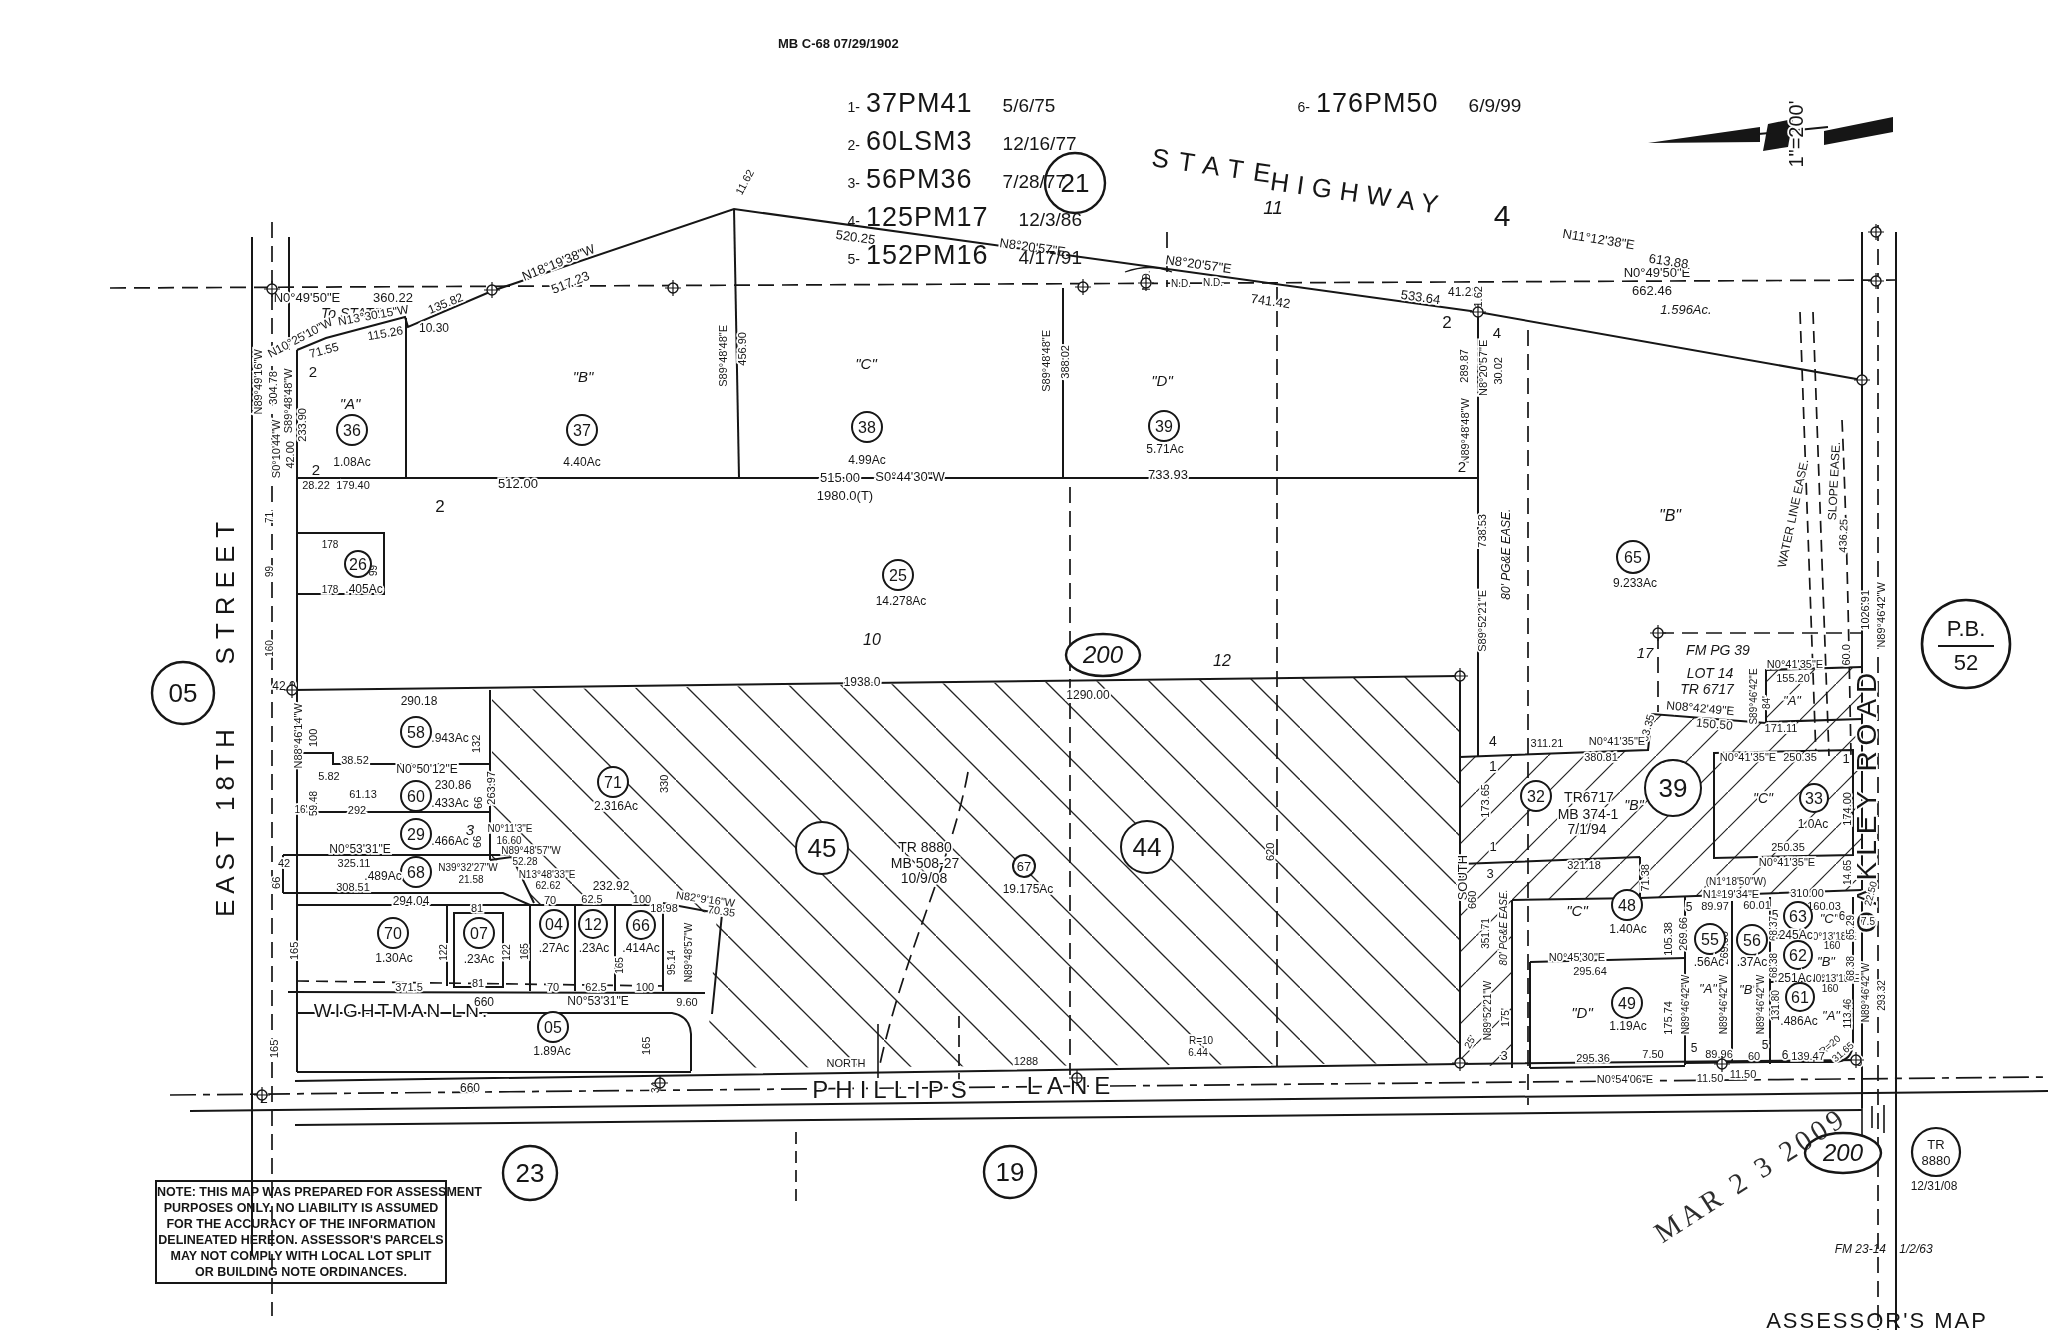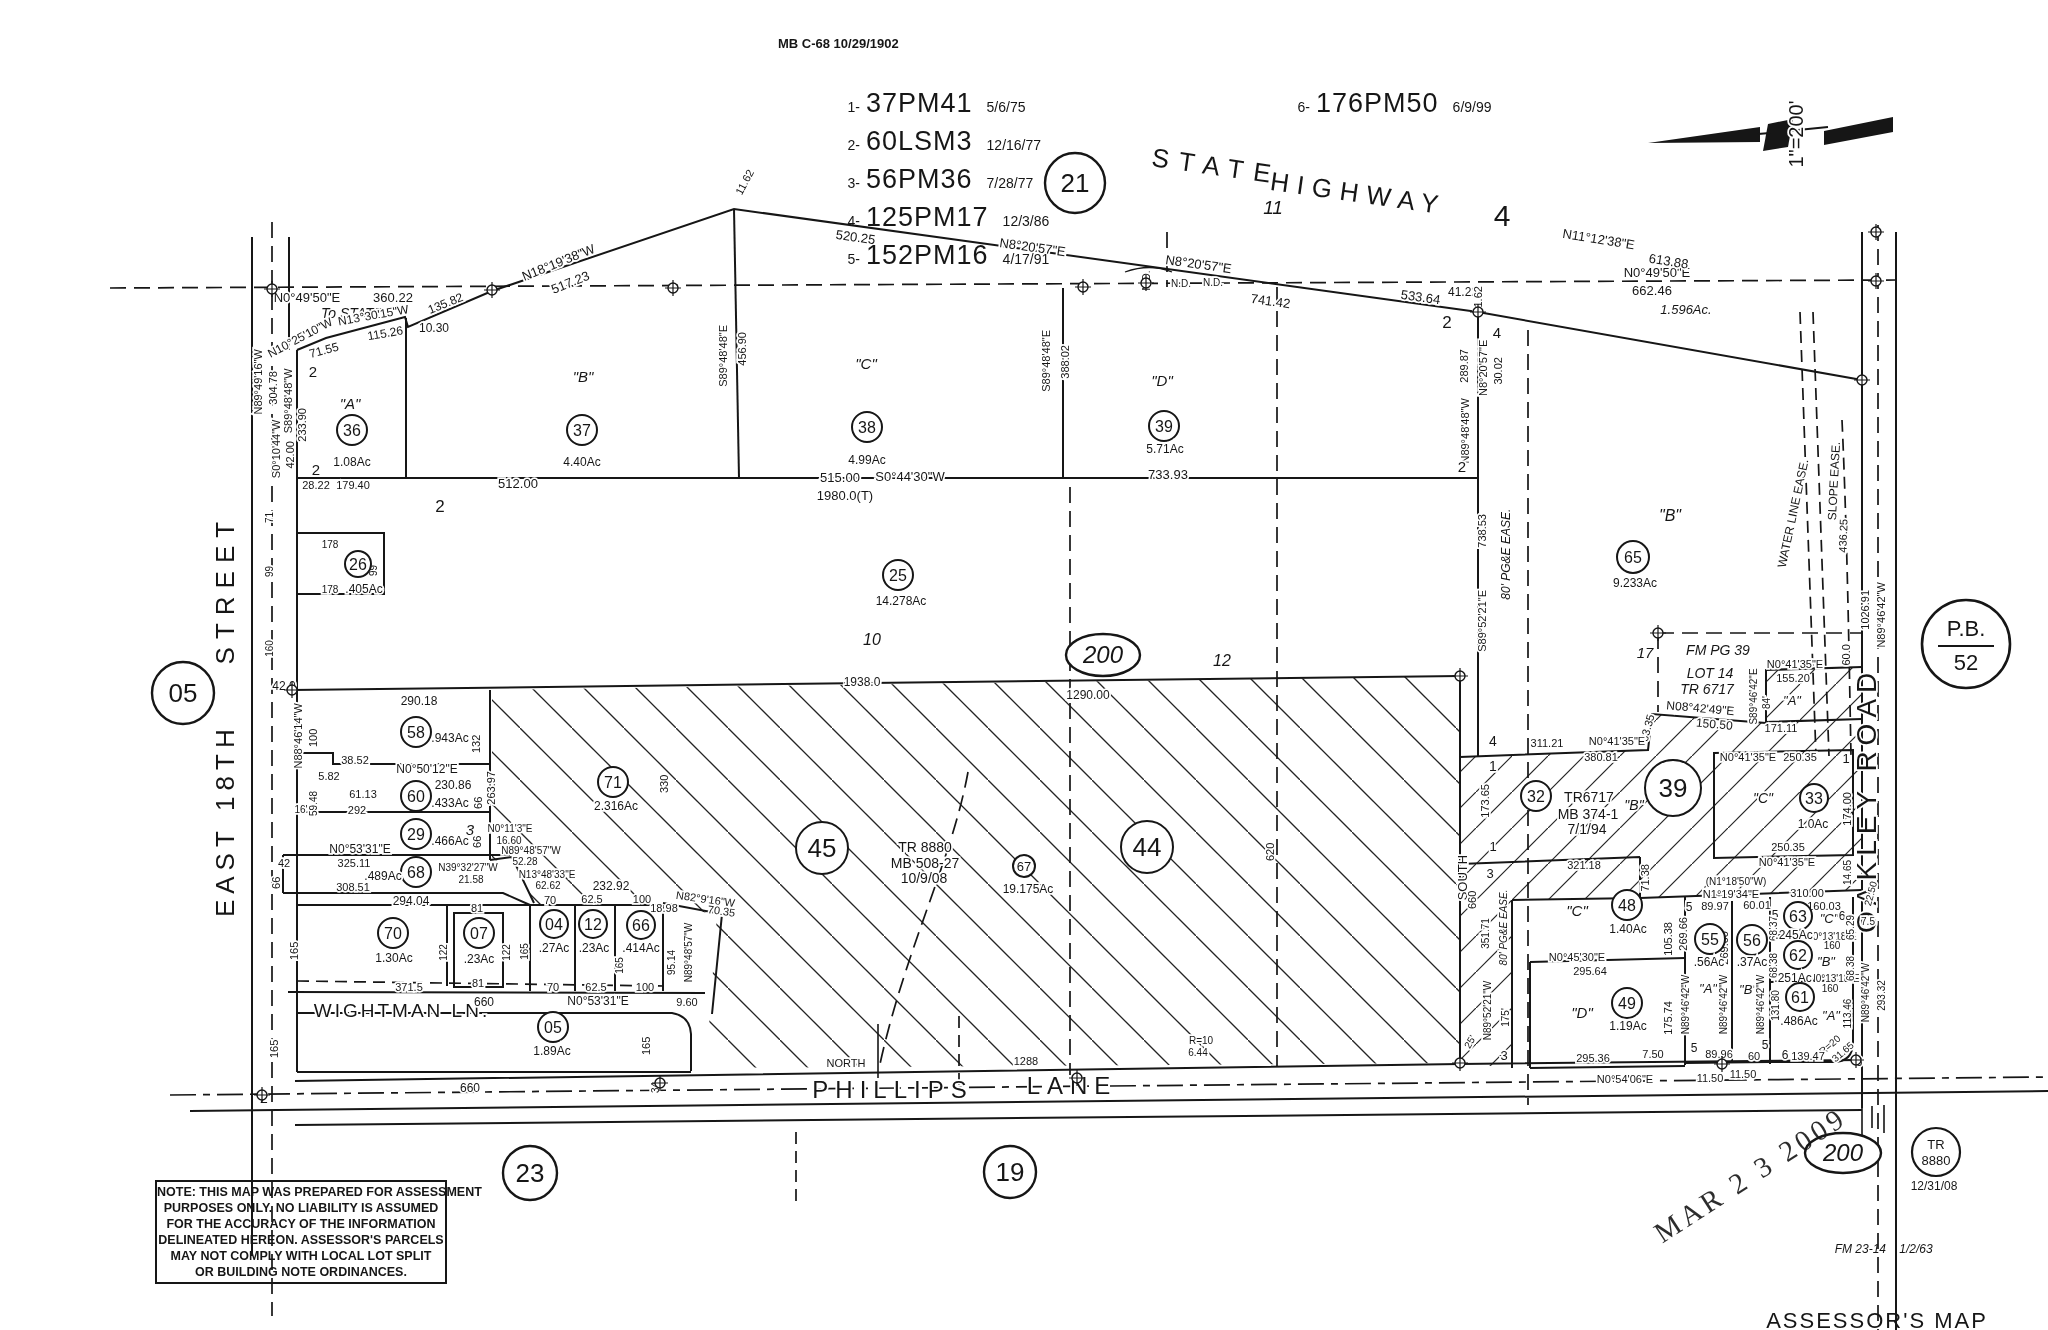--- a/index.html
+++ b/index.html
@@ -7,21 +7,21 @@
         font-family:"Liberation Sans",sans-serif;color:#161616;}
   svg{position:absolute;left:0;top:0;}
   .ov{position:absolute;white-space:pre;}
   .title-row{left:778px;top:36px;display:flex;align-items:baseline;gap:26px;}
   .title-main{font-size:24px;letter-spacing:2px;font-weight:bold;font-stretch:condensed;}
   .title-mb{font-size:13px;font-weight:bold;}
   .refs{left:838px;top:88px;}
   .ref-row{height:38px;display:flex;align-items:baseline;}
   .ref-no{font-size:14px;width:22px;text-align:right;margin-right:6px;}
   .ref-pm{font-size:27px;letter-spacing:1px;font-stretch:condensed;}
-  .ref-date{font-size:14px;margin-left:14px;}
+  .ref-date{font-size:19px;margin-left:30px;}
   .ref6{left:1288px;top:88px;}
   .notebox{left:155px;top:1180px;width:288px;height:100px;border:2.5px solid #161616;
            display:flex;flex-direction:column;justify-content:center;text-align:center;
            font-size:12.5px;line-height:16px;font-weight:bold;font-stretch:condensed;}
   .footerblk{left:1712px;top:1192px;width:330px;text-align:center;}
   .f1{font-size:12px;font-style:italic;}
   .f2{font-size:22px;letter-spacing:2px;margin-top:2px;}
   .stamp{left:1648px;top:1222px;font-family:"Liberation Serif",serif;font-size:29px;
          letter-spacing:4px;transform:rotate(-33deg);transform-origin:left top;opacity:.9;}
 </style>
@@ -628,21 +628,21 @@
           <path d="M1868,232 H1884 M1876,224 V240" stroke="#161616" stroke-width="1.2"></path>
         </g>
         <g>
           <circle cx="1077" cy="1078" r="5" fill="#fff" stroke="#161616" stroke-width="1.4"></circle>
           <path d="M1069,1078 H1085 M1077,1070 V1086" stroke="#161616" stroke-width="1.2"></path>
         </g>
       </g>
 </svg>
 
 <div class="ov title-row">
-  <span class="title-mb">MB C-68 10/29/1902</span>
+  <span class="title-mb">MB C-68 07/29/1902</span>
 </div>
 
 <div class="ov refs" id="refs-left"><div class="ref-row"><span class="ref-no">1-</span><span class="ref-pm">37PM41</span><span class="ref-date">5/6/75</span></div><div class="ref-row"><span class="ref-no">2-</span><span class="ref-pm">60LSM3</span><span class="ref-date">12/16/77</span></div><div class="ref-row"><span class="ref-no">3-</span><span class="ref-pm">56PM36</span><span class="ref-date">7/28/77</span></div><div class="ref-row"><span class="ref-no">4-</span><span class="ref-pm">125PM17</span><span class="ref-date">12/3/86</span></div><div class="ref-row"><span class="ref-no">5-</span><span class="ref-pm">152PM16</span><span class="ref-date">4/17/91</span></div></div>
 <div class="ov ref6" id="refs-right"><div class="ref-row"><span class="ref-no">6-</span><span class="ref-pm">176PM50</span><span class="ref-date">6/9/99</span></div></div>
 
 <div class="ov notebox">
   <div>NOTE: THIS MAP WAS PREPARED FOR ASSESSMENT</div>
   <div>PURPOSES ONLY. NO LIABILITY IS ASSUMED</div>
   <div>FOR THE ACCURACY OF THE INFORMATION</div>
   <div>DELINEATED HEREON. ASSESSOR'S PARCELS</div>

